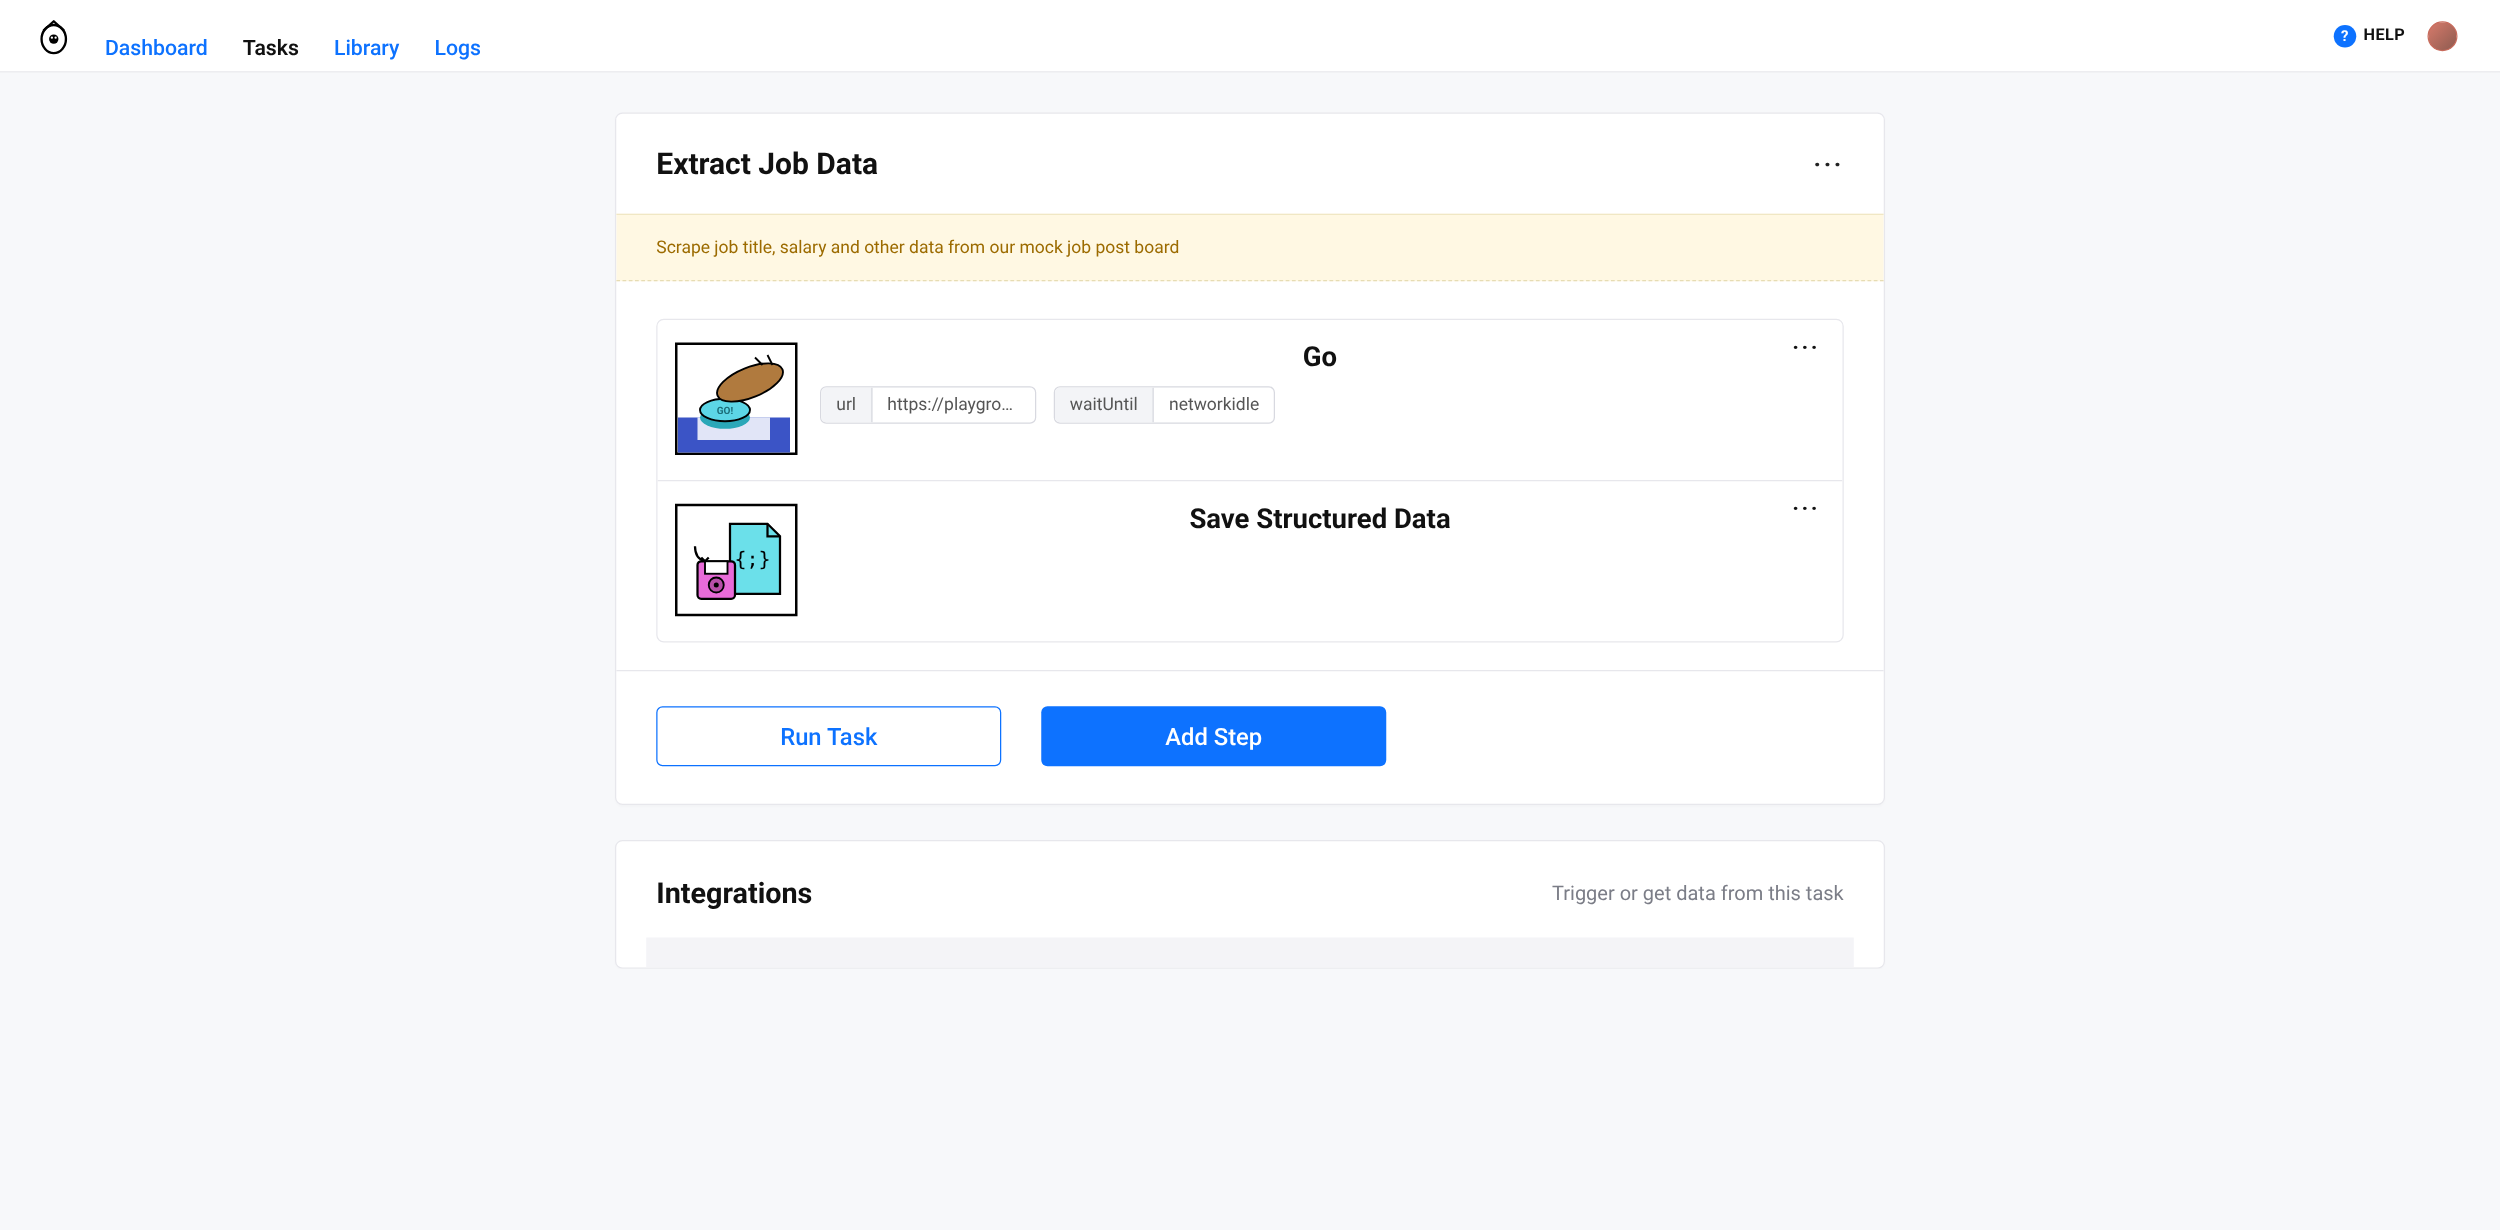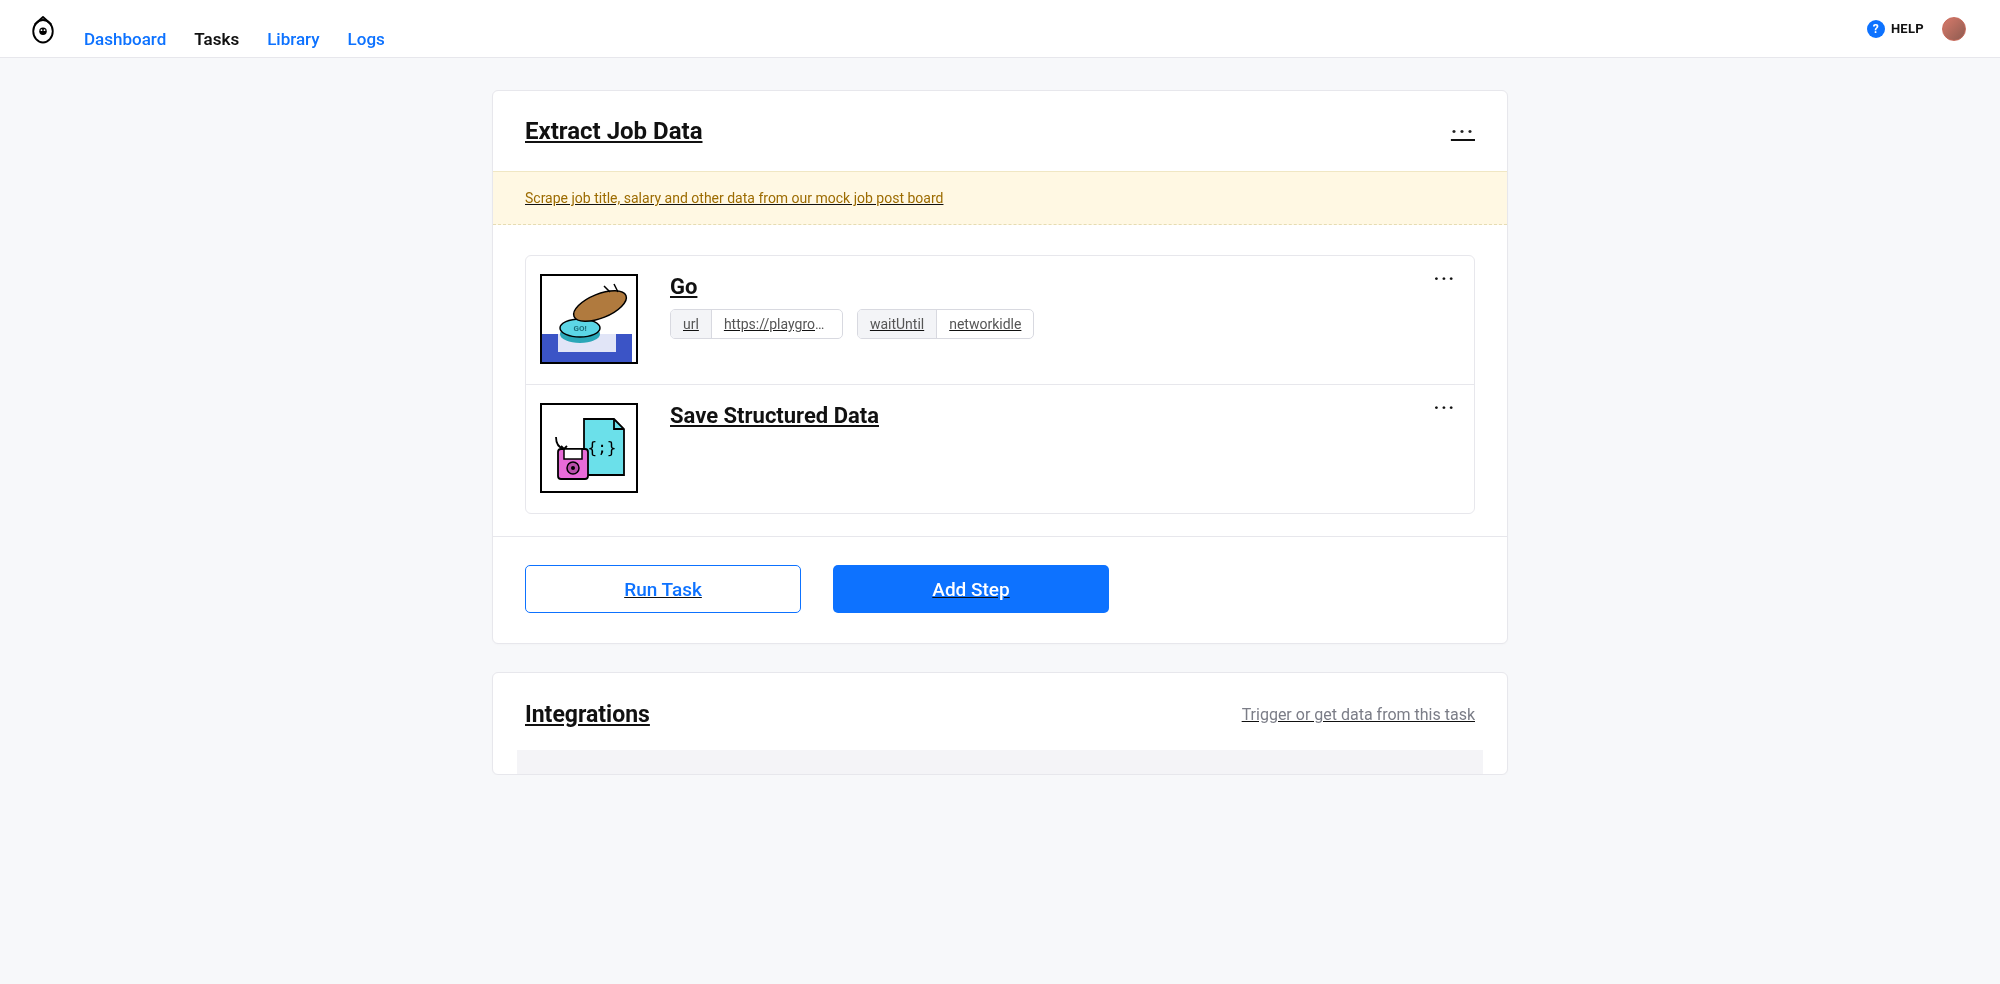--- a/index.html
+++ b/index.html
@@ -9,33 +9,33 @@
   .logo { width:30px; height:30px; display:flex; align-items:center; justify-content:center; }
   .nav-links { display:flex; gap:28px; }
   .nav-link { font-size:17px; font-weight:500; color:#0d72ff; cursor:pointer;margin-top:20px; }
   .nav-link.active { color:#111; font-weight:600; }
   .nav-right { display:flex; align-items:center; gap:18px; }
   .help { display:flex; align-items:center; gap:6px; font-size:13px; font-weight:700; letter-spacing:.3px; cursor:pointer; }
   .help-icon { width:18px; height:18px; border-radius:50%; background:#0d72ff; color:#fff; display:flex; align-items:center; justify-content:center; font-size:12px; font-weight:700; }
   .avatar { width:24px; height:24px; border-radius:50%; background:linear-gradient(135deg,#d77a6b,#8d5b50); border:1px solid #c86b5c; }
 
   .page { max-width:1016px; margin:32px auto 0; }
-  .card { background:#fff; border:1px solid #e7e7ec; border-radius:6px; box-shadow:0 1px 2px rgba(0,0,0,.02); overflow:hidden;text-decoration:underline; }
+  .card { background:#fff; border:1px solid #e7e7ec; border-radius:6px; box-shadow:0 1px 2px rgba(0,0,0,.02); overflow:hidden; }
   .card + .card { margin-top:28px; }
   .card-head { display:flex; align-items:center; justify-content:space-between; padding:26px 32px; }
   .card-title { font-size:24px; font-weight:700; }
   .more { font-size:20px; font-weight:700; letter-spacing:2px; cursor:pointer; color:#222; line-height:1; }
 
   .banner { background:#fff8e3; border-top:1px solid #f0e7c4; border-bottom:1px dashed #e6dcb3; padding:18px 32px; color:#9c6b00; font-size:14px; }
   .steps-wrap { padding:30px 32px 22px; }
   .steps-box { border:1px solid #e7e7ec; border-radius:6px; overflow:hidden; }
   .step { display:flex; align-items:flex-start; padding:18px 18px 20px 14px; position:relative; }
   .step + .step { border-top:1px solid #e7e7ec; }
   .step-icon { width:98px; height:90px; border:2px solid #000; border-radius:0; flex:none; overflow:hidden; background:#fff; }
-  .step-body { padding-left:32px; flex:1; min-width:0; }
+  .step-body { padding-left:18px; flex:1; min-width:0;text-align:center; }
   .step-title { font-size:22px; font-weight:700; margin-bottom:10px; }
   .param-row { display:flex; gap:14px; flex-wrap:wrap; }
   .param { display:inline-flex; border:1px solid #d8d9e0; border-radius:5px; overflow:hidden; font-size:14px; color:#555; background:#fff; }
   .param .key { padding:6px 12px; background:#f3f4f7; border-right:1px solid #d8d9e0; color:#555; }
   .param .val { padding:6px 12px; max-width:130px; white-space:nowrap; overflow:hidden; text-overflow:ellipsis; }
   .step-more { position:absolute; top:12px; right:18px; font-size:18px; font-weight:700; letter-spacing:2px; cursor:pointer; }
 
   .actions { display:flex; gap:32px; padding:28px 32px 30px; border-top:1px solid #e7e7ec; }
   .btn { width:276px; height:48px; border-radius:5px; font-size:19px; font-weight:500; display:flex; align-items:center; justify-content:center; cursor:pointer; }
   .btn-primary { background:#0d72ff; color:#fff; border:none; }

